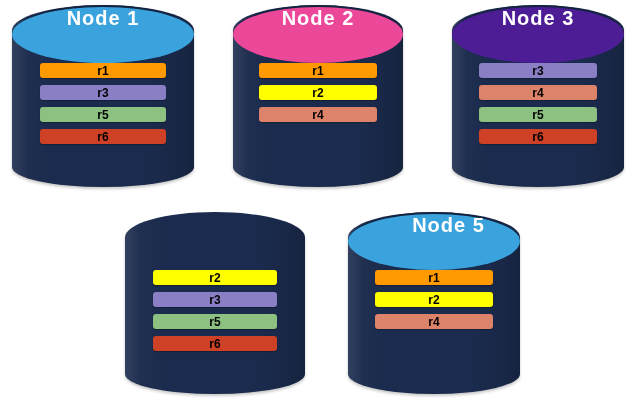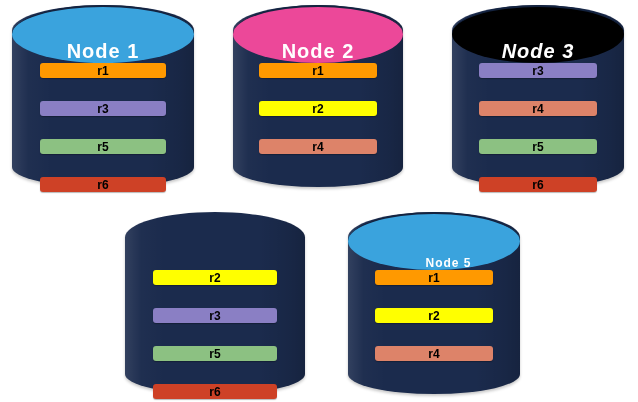--- a/index.html
+++ b/index.html
@@ -65,21 +65,21 @@
   .cyl-top {
     position: absolute;
     left: 0;
     right: 0;
     top: 0;
     background: #3aa3dd;
     border-radius: 50%;
     border-top: 2px solid #14233f;
     box-sizing: border-box;
     display: flex;
-    align-items: flex-end;
+    align-items: flex-start;
     justify-content: center;
   }
 
   .node-title {
     color: #ffffff;
     font-weight: bold;
     letter-spacing: 1px;
     white-space: nowrap;
     font-family: "Liberation Sans", sans-serif;
     user-select: none;
@@ -93,21 +93,21 @@
     display: flex;
     flex-direction: column;
   }
 
   .replica {
     height: 15px;
     border-radius: 3px;
     display: flex;
     align-items: center;
     justify-content: center;
-    margin-bottom: 23px;
+    margin-bottom: 7px;
     box-shadow: 0 1px 1px rgba(0,0,0,0.28);
   }
   .replica:last-child { margin-bottom: 0; }
 
   .replica-label {
     color: #000000;
     font-size: 12px;
     font-weight: bold;
     font-family: "Liberation Sans", sans-serif;
     line-height: 1;
@@ -172,21 +172,21 @@
           <div class="replica" style="background: rgb(221, 131, 105);">
             <span class="replica-label">r4</span>
           </div>
           <div class="replica" style="background: rgb(140, 193, 130);">
             <span class="replica-label">r5</span>
           </div>
           <div class="replica" style="background: rgb(206, 65, 38);">
             <span class="replica-label">r6</span>
           </div>
         </div>
-        <div class="cyl-top" style="height: 58px; background: #000000; font-style: italic;">
+        <div class="cyl-top" style="height: 58px; background: #4c1d95;">
           <div class="node-title" style="font-size: 20px;">Node 3</div>
         </div>
       </div>
     </div>
     <div class="node" style="left: 125px; top: 212px; width: 180px; height: 182px;">
       <div class="cyl">
         <div class="cyl-body" style="background: rgb(27, 43, 77);"></div>
         <div class="cyl-shade"></div>
         <div class="replicas" style="top: 58px; padding-left: 28px; padding-right: 28px; box-sizing: border-box;">
           <div class="replica" style="background: rgb(255, 255, 0);">
@@ -213,17 +213,17 @@
             <span class="replica-label">r1</span>
           </div>
           <div class="replica" style="background: rgb(255, 255, 0);">
             <span class="replica-label">r2</span>
           </div>
           <div class="replica" style="background: rgb(221, 131, 105);">
             <span class="replica-label">r4</span>
           </div>
         </div>
         <div class="cyl-top" style="height: 58px; background: rgb(58, 163, 221);">
-          <div class="node-title" style="font-size: 12px; margin-left: 29px;">Node 5</div>
+          <div class="node-title" style="font-size: 20px; margin-left: 29px;">Node 5</div>
         </div>
       </div>
     </div>
   </div>
 
 </body></html>

